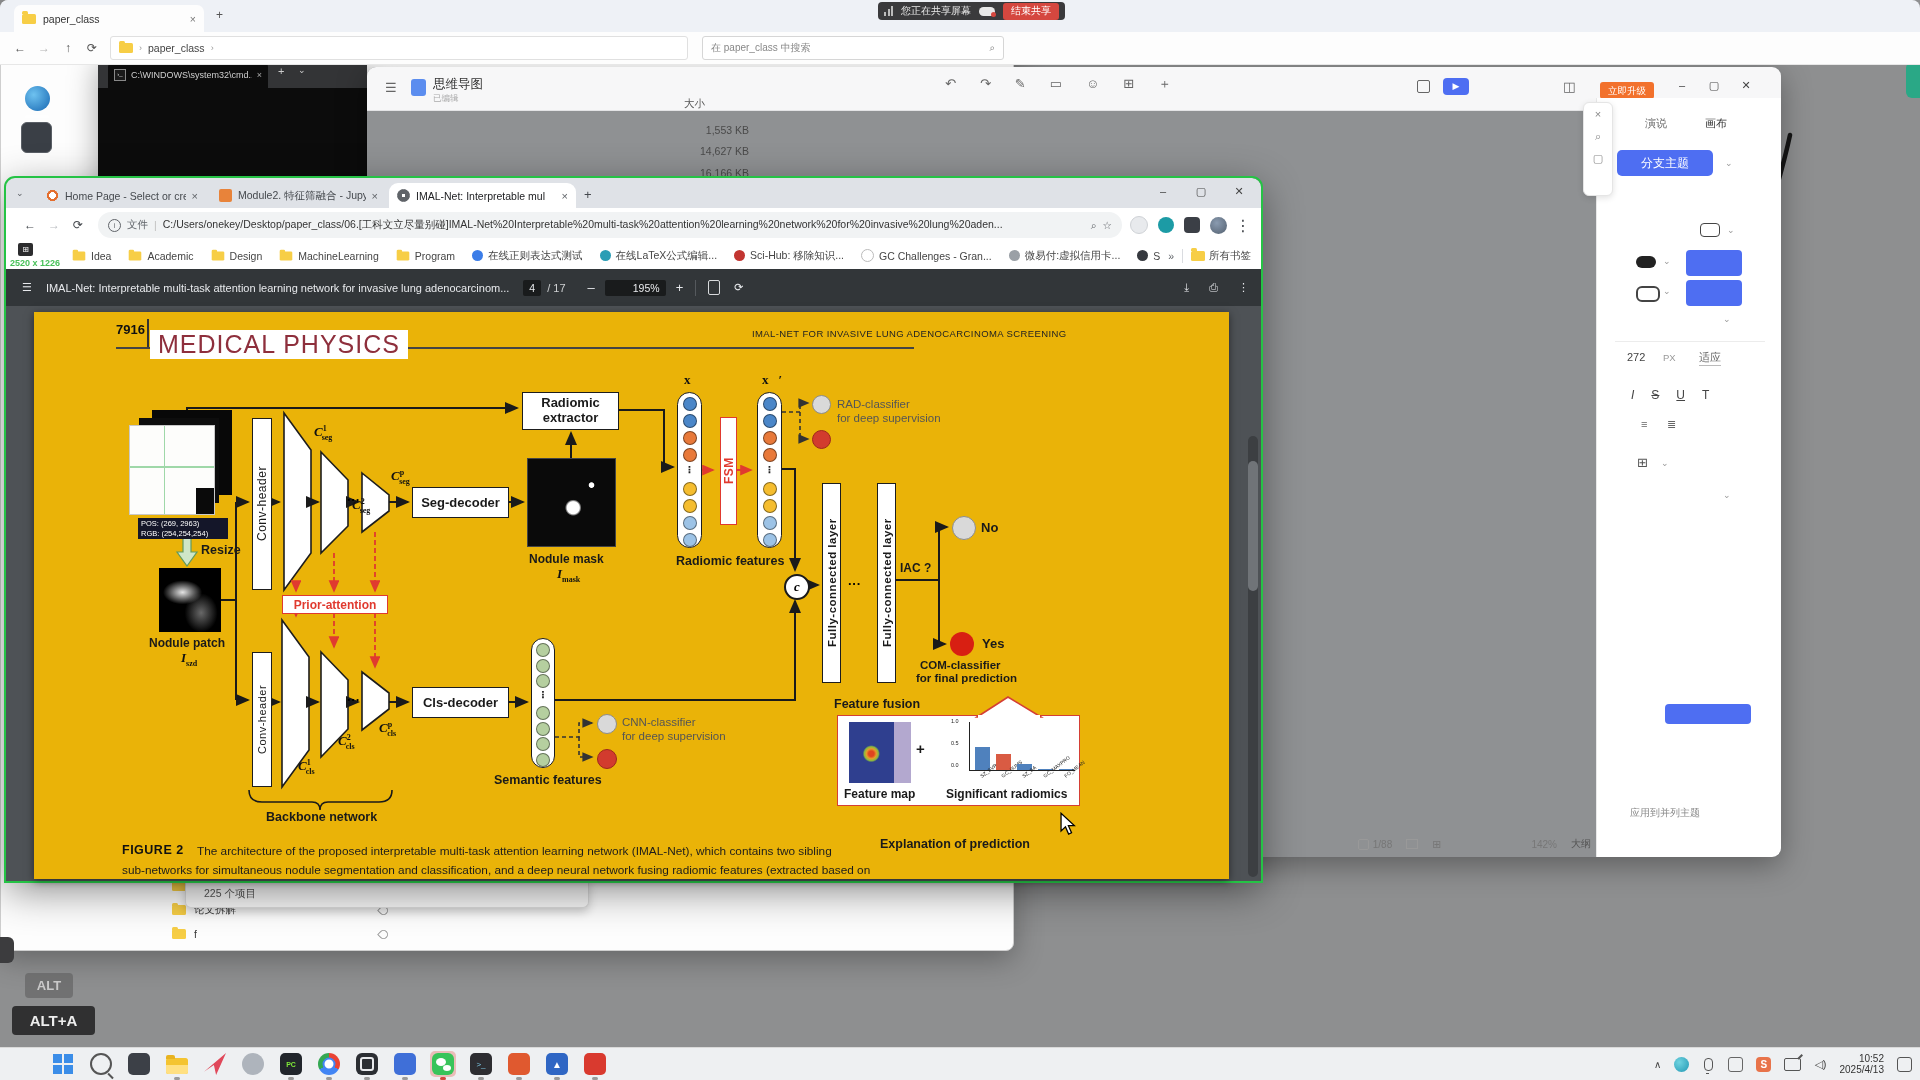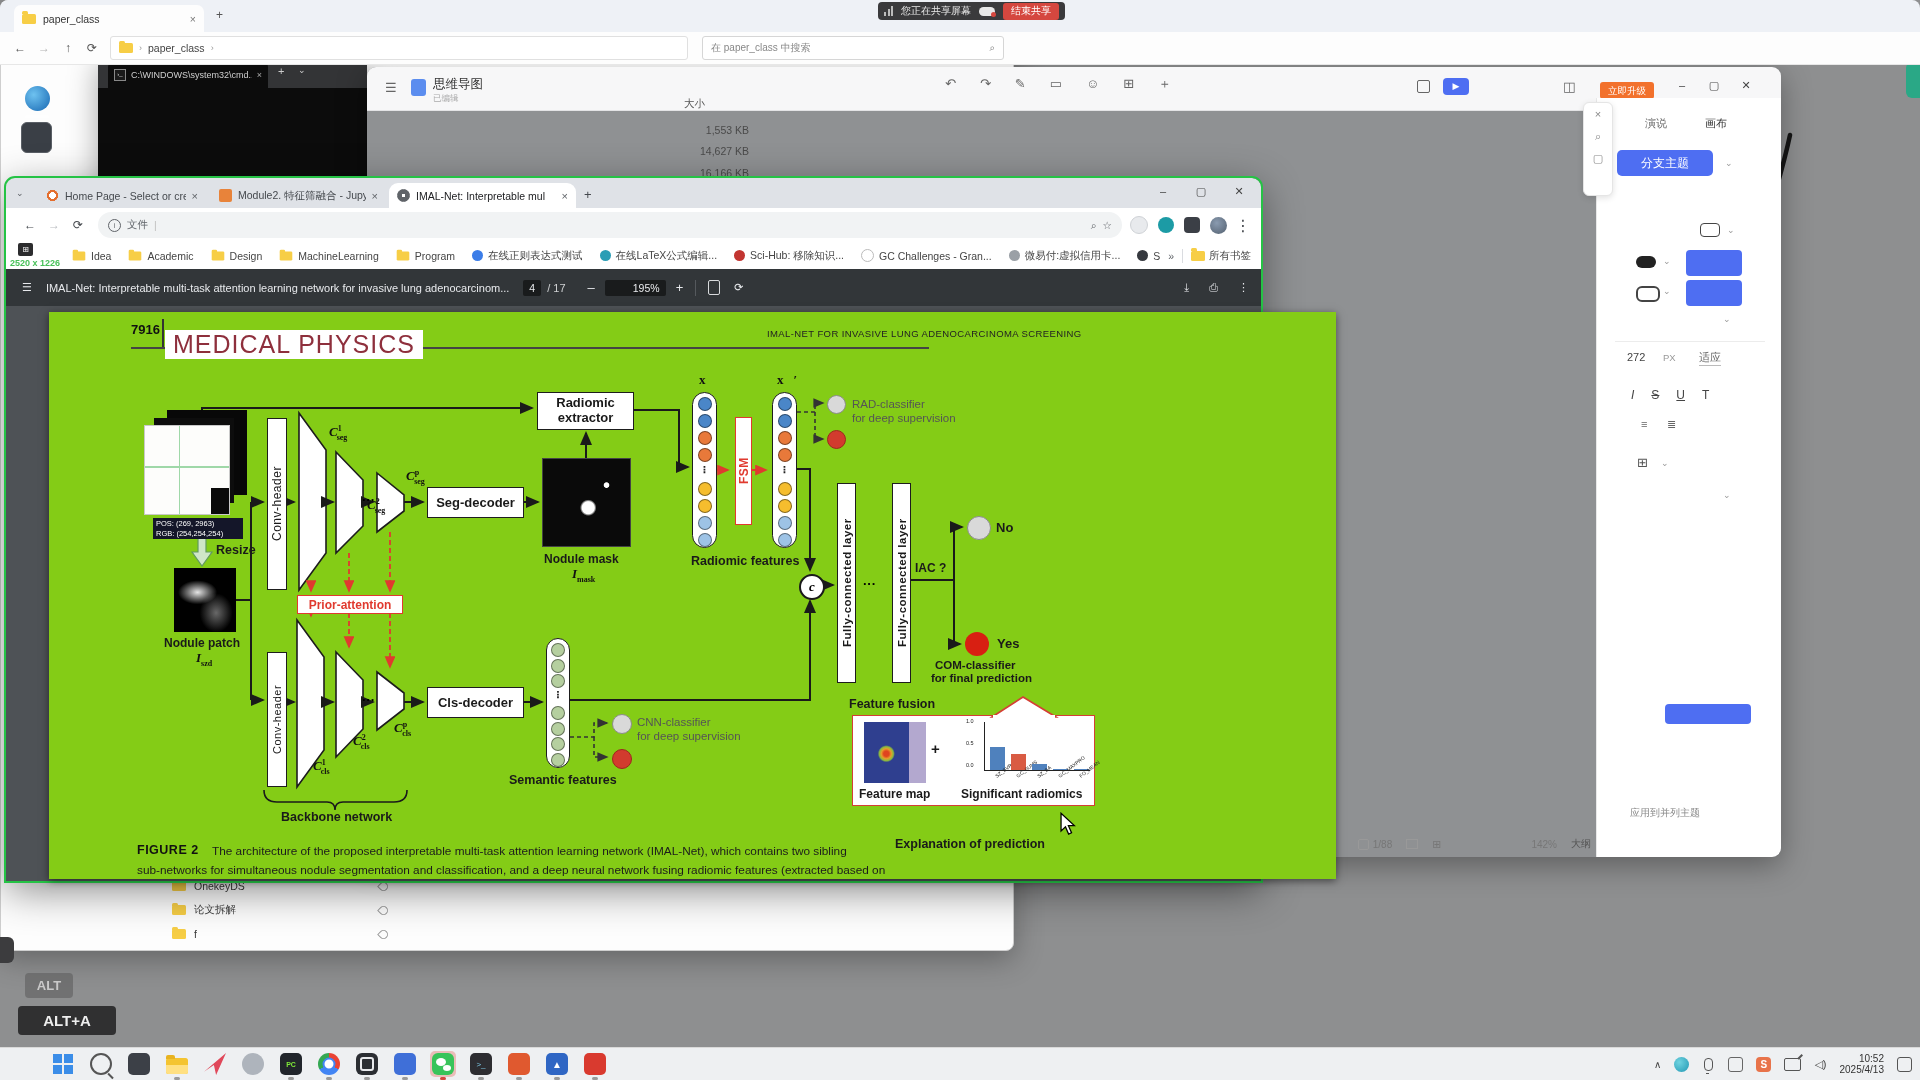--- a/index.html
+++ b/index.html
@@ -39,21 +39,21 @@
   .tclose{color:#5f6368;font-size:11px;}
   #ctoolbar{position:absolute;left:0;top:30px;right:0;height:34px;background:#fff;display:flex;align-items:center;}
   #urlpill{height:26px;background:#f1f3f4;border-radius:14px;flex:1;display:flex;align-items:center;font-size:10.5px;color:#333;padding:0 10px;gap:6px;overflow:hidden;white-space:nowrap;}
   #cbook{position:absolute;left:0;top:64px;right:0;height:27px;background:#fff;border-bottom:1px solid #e4e6e8;display:flex;align-items:center;font-size:10.5px;color:#454545;}
   .bmk{display:flex;align-items:center;gap:5px;margin-right:17px;white-space:nowrap;}
   .site{width:11px;height:11px;border-radius:50%;display:inline-block;}
   
   #pdfbar{position:absolute;left:0;top:91px;right:0;height:37px;background:#323639;display:flex;align-items:center;color:#e8eaed;font-size:11px;}
   .pdfbox{background:#191b1c;border-radius:2px;padding:2px 6px;font-size:10.5px;}
   #pdfview{position:absolute;left:0;top:128px;right:0;bottom:0;background:#4e5256;}
-  #page{position:absolute;left:43px;top:134px;width:1287px;height:567px;background:#84cc16;box-shadow:0 2px 8px rgba(0,0,0,.5);overflow:hidden;}
+  #page{position:absolute;left:28px;top:134px;width:1195px;height:567px;background:#eab308;box-shadow:0 2px 8px rgba(0,0,0,.5);overflow:hidden;}
   #pscroll{position:absolute;right:3px;top:130px;width:10px;bottom:4px;background:#3c3f42;border-radius:5px;}
   #pthumb{position:absolute;right:3px;top:155px;width:10px;height:130px;background:#707478;border-radius:5px;}
   
   .fig-lbl{position:absolute;font-weight:bold;color:#1a1a1a;}
   .fbox{position:absolute;border:1.6px solid #1d1d1d;background:#fff;display:flex;align-items:center;justify-content:center;
     font-weight:bold;color:#1a1a1a;text-align:center;box-sizing:border-box;}
   .vtext{writing-mode:vertical-rl;transform:rotate(180deg);letter-spacing:.5px;}
   .vpill{position:absolute;border:1.6px solid #1d1d1d;border-radius:13px;background:#fff;box-sizing:border-box;}
   .vc{position:absolute;left:50%;transform:translateX(-50%);border-radius:50%;width:14px;height:14px;box-sizing:border-box;}
   .vdots{position:absolute;left:50%;transform:translateX(-50%);font-weight:bold;color:#222;font-size:11px;line-height:4px;}
@@ -288,20 +288,23 @@
           <div class="pin"></div>
         </div>
         <div style="position: absolute; left: 0px; top: 144px; width: 216px; height: 22px; display: flex; align-items: center; gap: 8px; font-size: 10.5px; color: rgb(58, 58, 58);">
           <div class="folder" style="flex: 0 0 auto;"></div>
           <div style="flex: 1 1 0%;">f</div>
           <div class="pin"></div>
         </div>
       </div>
   </div>
 
+  <div class="abs" style="left:185px;top:879px;width:402px;height:28px;background:#f6f6f6;border:1px solid #d9d9d9;border-top:none;border-radius:0 0 6px 6px;box-shadow:0 4px 10px rgba(0,0,0,.2);">
+    <span style="font-size:10.5px;color:#555;margin-left:18px;line-height:28px;">225 个项目</span>
+  </div>
 
   <div id="chrome" class="win">
     <span class="abs" style="left:10px;top:10px;color:#5f6368;font-size:9px;">⌄</span>
     <div id="chrome-tabs">
         <div class="ctab" style="left: 32px; width: 168px;">
           <div style="width: 13px; height: 13px; flex: 0 0 auto; background: radial-gradient(circle, rgb(255, 255, 255) 35%, rgb(228, 110, 46) 38%, rgb(228, 110, 46) 60%, rgba(0, 0, 0, 0) 63%);"></div>
           <div style="flex: 1 1 0%; overflow: hidden; white-space: nowrap;">Home Page - Select or creat</div>
           <div class="tclose">×</div>
         </div>
         <div class="ctab" style="left: 205px; width: 175px;">
@@ -321,20 +324,21 @@
     <span class="abs" style="left:578px;top:9px;color:#45494e;font-size:13px;">+</span>
 
     <div id="ctoolbar">
       <span class="navi" style="margin-left:12px;color:#45494e;">←</span>
       <span class="navi" style="color:#b9bcc0;">→</span>
       <span class="navi" style="color:#45494e;">⟳</span>
       <div id="urlpill" style="margin:0 8px;">
         <span style="width:11px;height:11px;border:1.2px solid #5f6368;border-radius:50%;font-size:7px;color:#5f6368;text-align:center;line-height:11px;flex:none;">i</span>
         <span style="color:#5f6368;flex:none;">文件</span>
         <span style="color:#c0c0c0;flex:none;">|</span>
+        <span style="overflow:hidden;text-overflow:ellipsis;">C:/Users/onekey/Desktop/paper_class/06.[工科文立尽量别碰]IMAL-Net%20Interpretable%20multi-task%20attention%20learning%20network%20for%20invasive%20lung%20aden...</span>
         <span style="flex:1"></span>
         <span style="color:#5f6368;flex:none;">⌕</span>
         <span style="color:#5f6368;flex:none;">☆</span>
       </div>
       <span style="width:16px;height:16px;border-radius:50%;background:#e8eaed;border:1px solid #cfd2d6;margin-right:10px;flex:none;"></span>
       <span style="width:16px;height:16px;border-radius:50%;background:#1c9ba5;margin-right:10px;flex:none;"></span>
       <span style="width:16px;height:16px;border-radius:4px;background:#3b3f46;margin-right:10px;flex:none;"></span>
       <span style="width:17px;height:17px;border-radius:50%;background:radial-gradient(circle at 40% 35%,#8a9bb0,#53606f);margin-right:8px;flex:none;"></span>
       <span style="color:#45494e;margin-right:10px;flex:none;">⋮</span>
     </div>
@@ -650,21 +654,21 @@
       </div>
   </div>
 
   <svg class="abs" style="left:1058px;top:812px;z-index:60;" width="20" height="24" viewBox="0 0 13 19">
     <polygon points="1,1 1,15 4.5,11.8 7,17.5 9.3,16.4 6.8,10.8 11.5,10.8" fill="#fff" stroke="#000" stroke-width="1"></polygon>
   </svg>
 
   <div class="badge-dark abs" style="left:25px;top:973px;width:48px;height:25px;font-size:13px;color:#c9c9c9;background:rgba(90,90,90,.55);">
     <span>ALT</span>
   </div>
-  <div class="badge-dark abs" style="left:18px;top:1006px;width:98px;height:29px;font-size:15px;background:rgba(35,35,35,.88);justify-content:center;">
+  <div class="badge-dark abs" style="left:12px;top:1006px;width:83px;height:29px;font-size:15px;background:rgba(35,35,35,.88);justify-content:center;">
     <span>ALT+A</span>
   </div>
 
   <div id="share">
     <span style="display:inline-flex;align-items:flex-end;gap:1.5px;height:10px;">
       <i style="width:2px;height:4px;background:#bbb;"></i>
         <i style="width:2px;height:7px;background:#bbb;"></i>
         <i style="width:2px;height:10px;background:#bbb;"></i>
     </span>
     <span>您正在共享屏幕</span>

